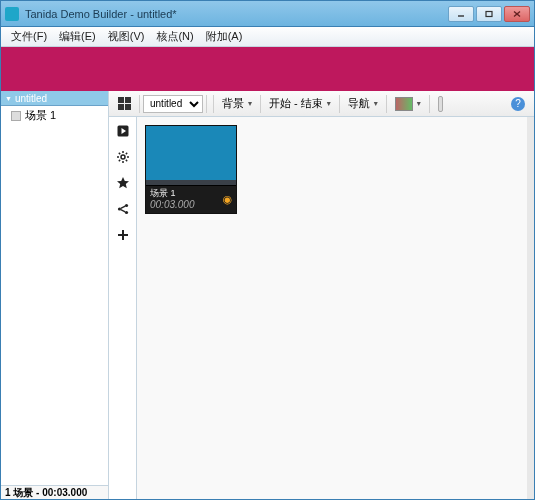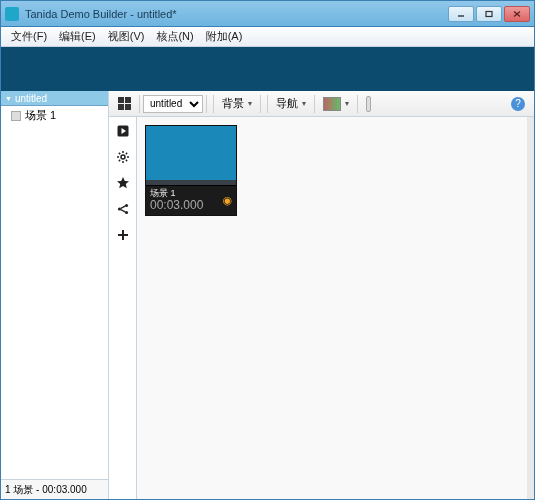--- a/index.html
+++ b/index.html
@@ -8,37 +8,37 @@
 
 .titlebar { height: 26px; background: linear-gradient(#8fc7ea, #6db4e0); display: flex; align-items: center; padding: 0 4px; border: 1px solid #3a7fb3; border-bottom: none; }
 .app-icon { width: 14px; height: 14px; background: #1fa6c9; border-radius: 2px; margin-right: 6px; }
 .title-text { font-size: 11px; color: #1a3a52; flex: 1; }
 .win-controls { display: flex; gap: 2px; }
 .win-btn { width: 26px; height: 16px; background: linear-gradient(#eaf4fb, #c8e2f4); border: 1px solid #6aa2c9; border-radius: 2px; display: flex; align-items: center; justify-content: center; cursor: pointer; }
 .win-btn.close { background: linear-gradient(#e99, #d66); border-color: #b55; }
 .win-btn svg { width: 10px; height: 8px; }
 
 
-.window-body { border: 1px solid #3a7fb3; background: #0c4a6e; height: 474px; display: flex; flex-direction: column; }
+.window-body { border: 1px solid #3a7fb3; background: #be185d; height: 474px; display: flex; flex-direction: column; }
 
 
 .menubar { height: 20px; background: linear-gradient(#fefefe, #e9eff5); border-bottom: 1px solid #c5d4df; display: flex; align-items: center; padding: 0 4px; }
 .menu-item { font-size: 11px; color: #222; padding: 2px 6px; cursor: pointer; }
 
 
 .main { flex: 1; display: flex; min-height: 0; margin-top: 44px; }
 
 
 .left-panel { width: 108px; border-right: 1px solid #c5d4df; display: flex; flex-direction: column; background: #fdfdfd; }
 .left-header { height: 15px; background: #8fc9e8; border-bottom: 1px solid #6aa2c9; font-size: 10px; color: #fff; padding: 0 4px; display: flex; align-items: center; }
 .left-header::before { content: "▼"; font-size: 7px; margin-right: 3px; }
 .scene-list { flex: 1; background: #fff; }
 .scene-item { font-size: 11px; padding: 2px 6px 2px 10px; cursor: pointer; }
 .scene-item::before { content: ""; display: inline-block; width: 8px; height: 8px; background: #ddd; border: 1px solid #aaa; margin-right: 4px; vertical-align: middle; }
-.left-status { height: 20px; border-top: 1px solid #c5d4df; background: #f7f7f7; font-size: 10px; display: flex; align-items: center; padding: 0 4px; }
+.left-status { height: 14px; border-top: 1px solid #c5d4df; background: #f7f7f7; font-size: 10px; display: flex; align-items: center; padding: 0 4px; font-weight: bold; }
 
 
 .right-area { flex: 1; display: flex; flex-direction: column; min-width: 0; }
 
 
 .toolbar { height: 26px; background: linear-gradient(#fbfbfb, #ececec); border-bottom: 1px solid #c5d4df; display: flex; align-items: center; padding: 0 4px; gap: 0; }
 .tb-sep { width: 1px; height: 18px; background: #cfcfcf; margin: 0 3px; }
 .tb-btn { height: 20px; padding: 0 5px; display: flex; align-items: center; font-size: 11px; cursor: pointer; border-radius: 2px; }
 .tb-drop::after { content: "▾"; font-size: 8px; margin-left: 4px; color: #555; }
 .tb-select { height: 18px; font-size: 10px; border: 1px solid #bbb; background: #fff; padding: 0 2px; }
@@ -57,21 +57,21 @@
 
 .canvas { flex: 1; background: #f9f9f9; background-image: radial-gradient(#e3e3e3 0.5px, transparent 0.5px); background-size: 8px 8px; border-right: 7px solid #e8e8e8; overflow: auto; padding: 8px; position: relative; }
 .canvas::after { content: ""; position: absolute; top: 28px; right: -5px; width: 4px; height: 36px; background: #bcbcbc; border-radius: 2px; }
 
 .thumb-card { width: 92px; border: 1px solid #111; background: #111; }
 .thumb-img { height: 60px; background: #1a88b8; border-bottom: 1px solid #000; position: relative; }
 .thumb-img::after { content: ""; position: absolute; left: 0; right: 0; bottom: 0; height: 5px; background: #3a4048; }
 .thumb-footer { background: #1b1b1b; padding: 3px 4px; display: flex; align-items: center; }
 .thumb-labels { flex: 1; }
 .thumb-name { font-size: 9px; color: #eee; line-height: 1.1; }
-.thumb-time { font-size: 12px; color: #aaa; line-height: 1.1; }
+.thumb-time { font-size: 10px; color: #aaa; line-height: 1.1; font-style: italic; }
 .thumb-eye { color: #f5a623; font-size: 11px; }
 </style>
 </head>
 <body>
 
 <div class="titlebar">
   <div class="app-icon"></div>
   <div class="title-text">Tanida Demo Builder - untitled*</div>
   <div class="win-controls">
     <div class="win-btn">
@@ -125,20 +125,21 @@
             </div>
         </div>
         <div class="tb-sep"></div>
         <select class="tb-select" style="width:60px">
           <option>untitled</option>
         </select>
         <div class="tb-sep"></div>
         <div class="tb-sep"></div>
         <div class="tb-btn tb-drop">背景</div>
         <div class="tb-sep"></div>
+        <div class="tb-btn tb-drop">开始 - 结束</div>
         <div class="tb-sep"></div>
         <div class="tb-btn tb-drop">导航</div>
         <div class="tb-sep"></div>
         <div class="tb-btn tb-drop">
           <div class="color-sw"></div>
         </div>
         <div class="tb-sep"></div>
         <div class="tb-btn">
             <div class="hslider"></div>
           </div>

